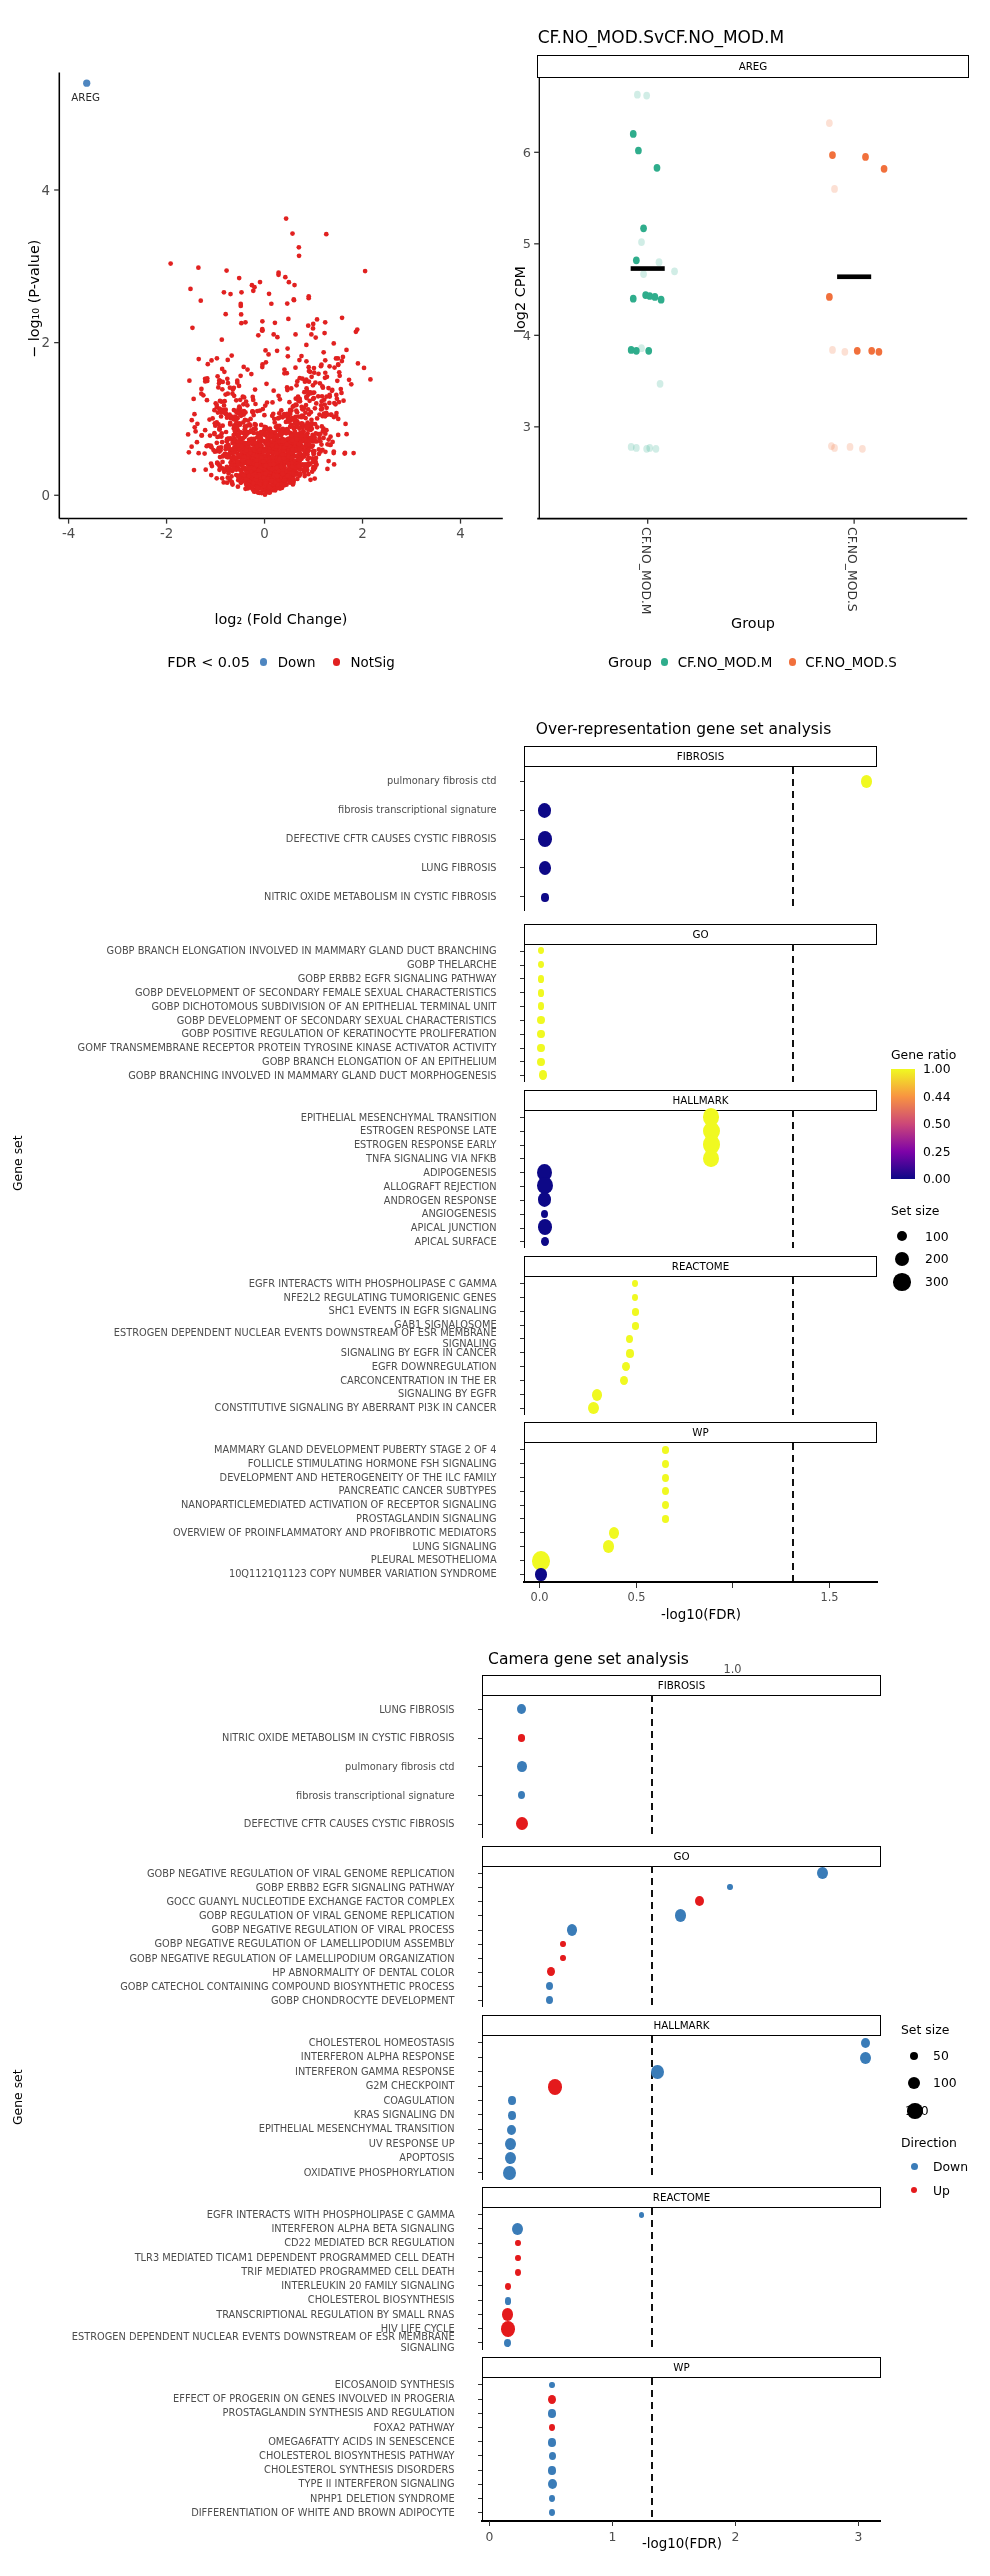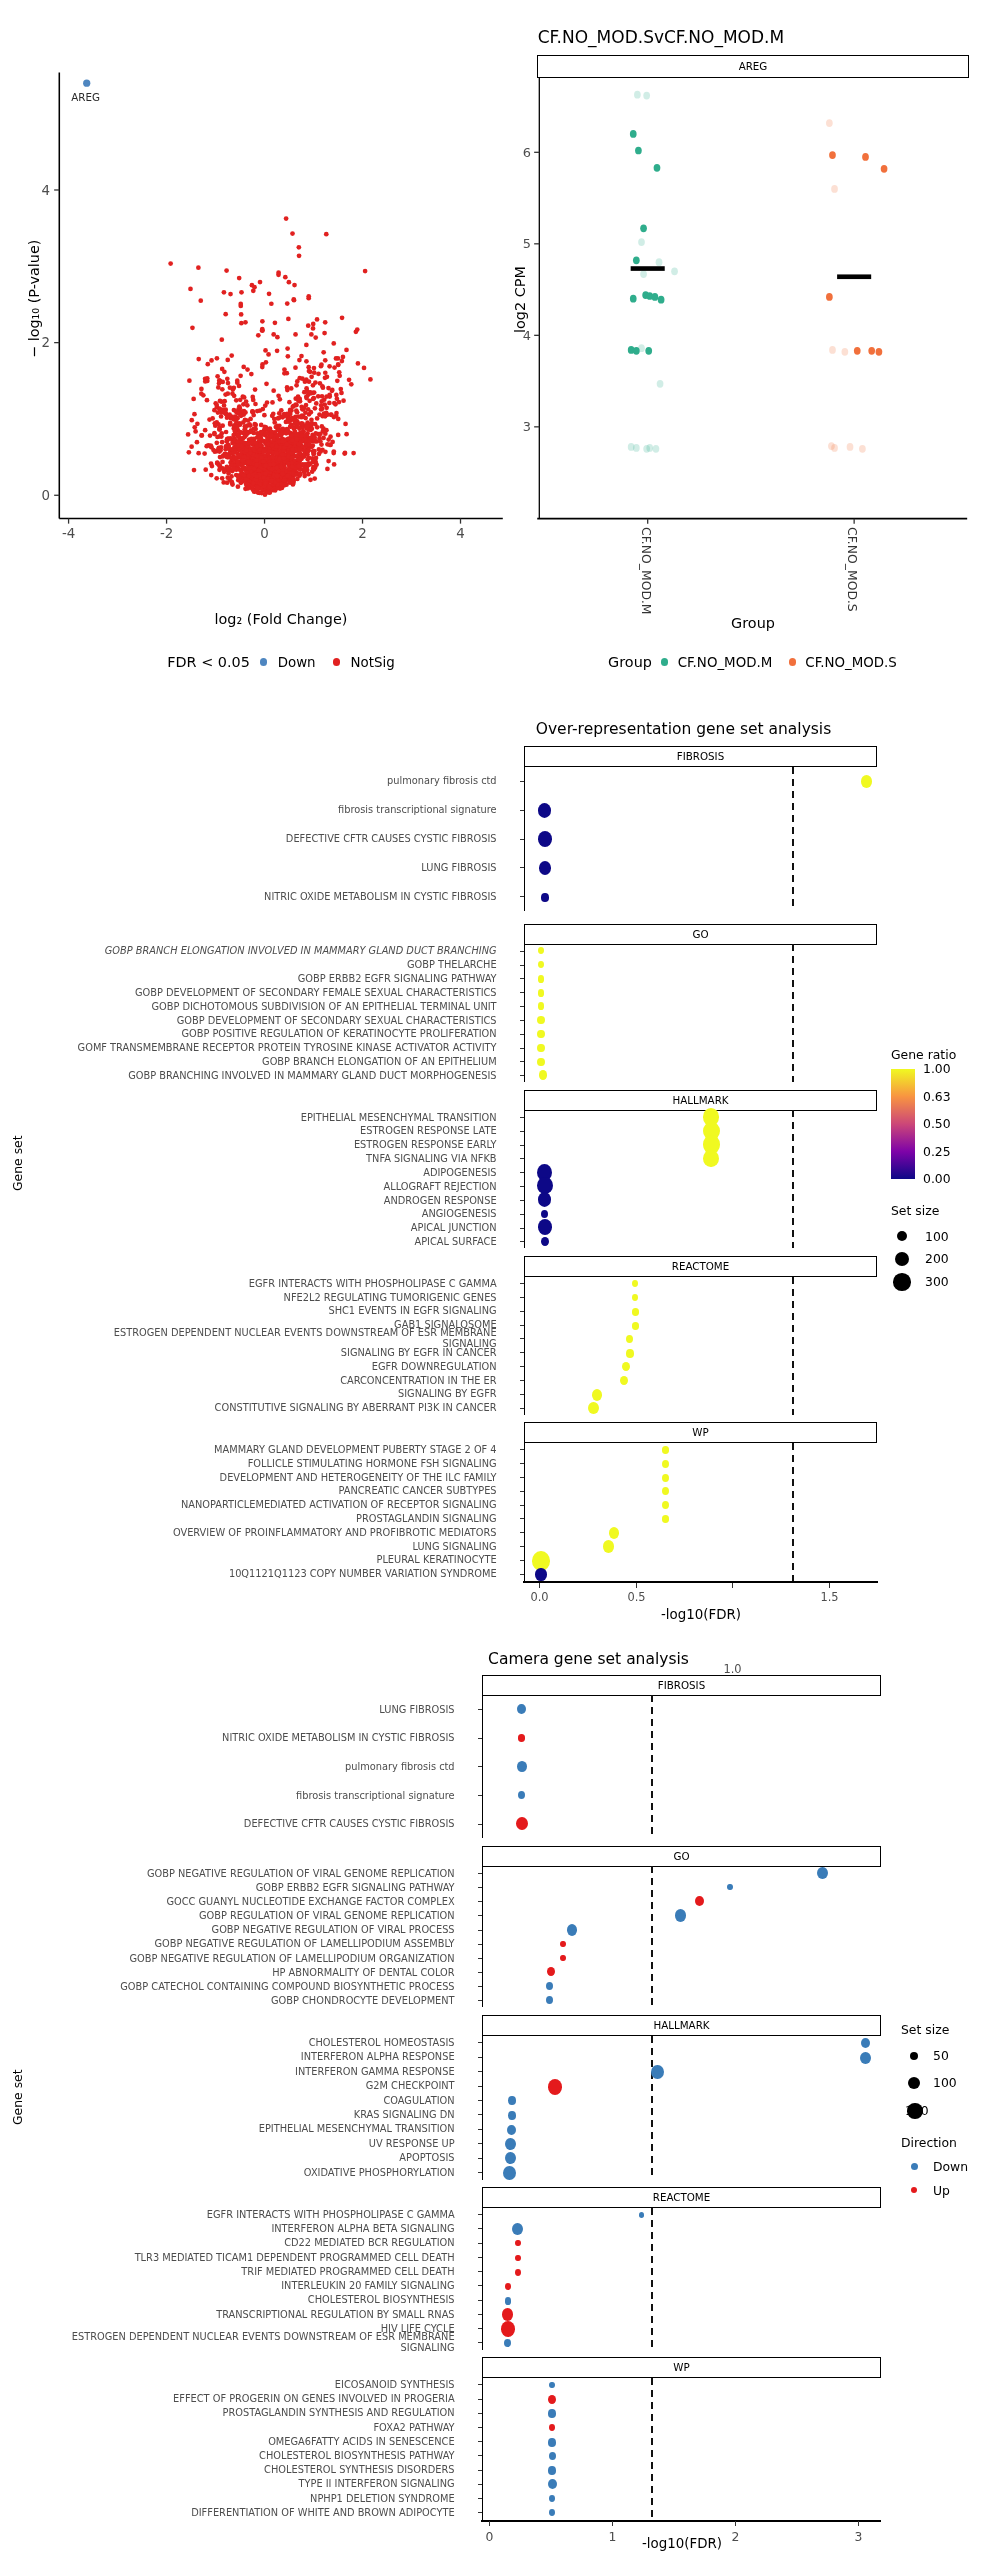--- a/index.html
+++ b/index.html
@@ -1866,21 +1866,21 @@
           <div style="position: absolute; border-radius: 50%; width: 6.7px; height: 7.5px; left: 12.6px; top: 31px; background: rgb(240, 249, 33);"></div>
           <div style="position: absolute; border-radius: 50%; width: 6.7px; height: 7.5px; left: 12.6px; top: 45px; background: rgb(240, 249, 33);"></div>
           <div style="position: absolute; border-radius: 50%; width: 6.7px; height: 7.5px; left: 12.6px; top: 58px; background: rgb(240, 249, 33);"></div>
           <div style="position: absolute; border-radius: 50%; width: 7.2px; height: 8px; left: 12.4px; top: 72px; background: rgb(240, 249, 33);"></div>
           <div style="position: absolute; border-radius: 50%; width: 7.2px; height: 8px; left: 12.4px; top: 86px; background: rgb(240, 249, 33);"></div>
           <div style="position: absolute; border-radius: 50%; width: 7.2px; height: 8px; left: 12.4px; top: 100px; background: rgb(240, 249, 33);"></div>
           <div style="position: absolute; border-radius: 50%; width: 7.2px; height: 8px; left: 12.4px; top: 114px; background: rgb(240, 249, 33);"></div>
           <div style="position: absolute; border-radius: 50%; width: 8.8px; height: 9.8px; left: 13.5px; top: 126px; background: rgb(240, 249, 33);"></div>
         </div>
         <div style="position: absolute; left: 520px; top: 951px; width: 4.1px; height: 1.3px; background: rgb(51, 51, 51);"></div>
-        <div style="position: absolute; left: 20.6px; top: 939px; width: 476px; height: 24px; display: flex; align-items: center; justify-content: flex-end; font-size: 9.8px; color: rgb(77, 77, 77); white-space: pre-line; text-align: right; line-height: 10.8px; font-style: italic;">GOBP BRANCH ELONGATION INVOLVED IN MAMMARY GLAND DUCT BRANCHING</div>
+        <div style="position: absolute; left: 20.6px; top: 939px; width: 476px; height: 24px; display: flex; align-items: center; justify-content: flex-end; font-size: 9.8px; color: rgb(77, 77, 77); white-space: pre-line; text-align: right; line-height: 10.8px;">GOBP BRANCH ELONGATION INVOLVED IN MAMMARY GLAND DUCT BRANCHING</div>
         <div style="position: absolute; left: 520px; top: 965px; width: 4.1px; height: 1.3px; background: rgb(51, 51, 51);"></div>
         <div style="position: absolute; left: 20.6px; top: 953px; width: 476px; height: 24px; display: flex; align-items: center; justify-content: flex-end; font-size: 9.8px; color: rgb(77, 77, 77); white-space: pre-line; text-align: right; line-height: 10.8px;">GOBP THELARCHE</div>
         <div style="position: absolute; left: 520px; top: 978px; width: 4.1px; height: 1.3px; background: rgb(51, 51, 51);"></div>
         <div style="position: absolute; left: 20.6px; top: 967px; width: 476px; height: 24px; display: flex; align-items: center; justify-content: flex-end; font-size: 9.8px; color: rgb(77, 77, 77); white-space: pre-line; text-align: right; line-height: 10.8px;">GOBP ERBB2 EGFR SIGNALING PATHWAY</div>
         <div style="position: absolute; left: 520px; top: 992px; width: 4.1px; height: 1.3px; background: rgb(51, 51, 51);"></div>
         <div style="position: absolute; left: 20.6px; top: 981px; width: 476px; height: 24px; display: flex; align-items: center; justify-content: flex-end; font-size: 9.8px; color: rgb(77, 77, 77); white-space: pre-line; text-align: right; line-height: 10.8px;">GOBP DEVELOPMENT OF SECONDARY FEMALE SEXUAL CHARACTERISTICS</div>
         <div style="position: absolute; left: 520px; top: 1006px; width: 4.1px; height: 1.3px; background: rgb(51, 51, 51);"></div>
         <div style="position: absolute; left: 20.6px; top: 995px; width: 476px; height: 24px; display: flex; align-items: center; justify-content: flex-end; font-size: 9.8px; color: rgb(77, 77, 77); white-space: pre-line; text-align: right; line-height: 10.8px;">GOBP DICHOTOMOUS SUBDIVISION OF AN EPITHELIAL TERMINAL UNIT</div>
         <div style="position: absolute; left: 520px; top: 1020px; width: 4.1px; height: 1.3px; background: rgb(51, 51, 51);"></div>
         <div style="position: absolute; left: 20.6px; top: 1009px; width: 476px; height: 24px; display: flex; align-items: center; justify-content: flex-end; font-size: 9.8px; color: rgb(77, 77, 77); white-space: pre-line; text-align: right; line-height: 10.8px;">GOBP DEVELOPMENT OF SECONDARY SEXUAL CHARACTERISTICS</div>
@@ -1991,39 +1991,39 @@
         <div style="position: absolute; left: 20.6px; top: 1479px; width: 476px; height: 24px; display: flex; align-items: center; justify-content: flex-end; font-size: 9.8px; color: rgb(77, 77, 77); white-space: pre-line; text-align: right; line-height: 10.8px;">PANCREATIC CANCER SUBTYPES</div>
         <div style="position: absolute; left: 520px; top: 1505px; width: 4.1px; height: 1.3px; background: rgb(51, 51, 51);"></div>
         <div style="position: absolute; left: 20.6px; top: 1493px; width: 476px; height: 24px; display: flex; align-items: center; justify-content: flex-end; font-size: 9.8px; color: rgb(77, 77, 77); white-space: pre-line; text-align: right; line-height: 10.8px;">NANOPARTICLEMEDIATED ACTIVATION OF RECEPTOR SIGNALING</div>
         <div style="position: absolute; left: 520px; top: 1518px; width: 4.1px; height: 1.3px; background: rgb(51, 51, 51);"></div>
         <div style="position: absolute; left: 20.6px; top: 1507px; width: 476px; height: 24px; display: flex; align-items: center; justify-content: flex-end; font-size: 9.8px; color: rgb(77, 77, 77); white-space: pre-line; text-align: right; line-height: 10.8px;">PROSTAGLANDIN SIGNALING</div>
         <div style="position: absolute; left: 520px; top: 1532px; width: 4.1px; height: 1.3px; background: rgb(51, 51, 51);"></div>
         <div style="position: absolute; left: 20.6px; top: 1521px; width: 476px; height: 24px; display: flex; align-items: center; justify-content: flex-end; font-size: 9.8px; color: rgb(77, 77, 77); white-space: pre-line; text-align: right; line-height: 10.8px;">OVERVIEW OF PROINFLAMMATORY AND PROFIBROTIC MEDIATORS</div>
         <div style="position: absolute; left: 520px; top: 1546px; width: 4.1px; height: 1.3px; background: rgb(51, 51, 51);"></div>
         <div style="position: absolute; left: 20.6px; top: 1535px; width: 476px; height: 24px; display: flex; align-items: center; justify-content: flex-end; font-size: 9.8px; color: rgb(77, 77, 77); white-space: pre-line; text-align: right; line-height: 10.8px;">LUNG SIGNALING</div>
         <div style="position: absolute; left: 520px; top: 1560px; width: 4.1px; height: 1.3px; background: rgb(51, 51, 51);"></div>
-        <div style="position: absolute; left: 20.6px; top: 1548px; width: 476px; height: 24px; display: flex; align-items: center; justify-content: flex-end; font-size: 9.8px; color: rgb(77, 77, 77); white-space: pre-line; text-align: right; line-height: 10.8px;">PLEURAL KERATINOCYTE</div>
+        <div style="position: absolute; left: 20.6px; top: 1548px; width: 476px; height: 24px; display: flex; align-items: center; justify-content: flex-end; font-size: 9.8px; color: rgb(77, 77, 77); white-space: pre-line; text-align: right; line-height: 10.8px;">PLEURAL MESOTHELIOMA</div>
         <div style="position: absolute; left: 520px; top: 1574px; width: 4.1px; height: 1.3px; background: rgb(51, 51, 51);"></div>
         <div style="position: absolute; left: 20.6px; top: 1562px; width: 476px; height: 24px; display: flex; align-items: center; justify-content: flex-end; font-size: 9.8px; color: rgb(77, 77, 77); white-space: pre-line; text-align: right; line-height: 10.8px;">10Q1121Q1123 COPY NUMBER VARIATION SYNDROME</div>
         <div style="position: absolute; left: 523px; top: 1581px; width: 355px; height: 1.5px; background: rgb(0, 0, 0);"></div>
         <div style="position: absolute; left: 539px; top: 1583px; width: 1.3px; height: 4.6px; background: rgb(51, 51, 51);"></div>
         <div style="position: absolute; left: 519px; top: 1590px; width: 41px; text-align: center; font-size: 11.4px; color: rgb(77, 77, 77);">0.0</div>
         <div style="position: absolute; left: 636px; top: 1583px; width: 1.3px; height: 4.6px; background: rgb(51, 51, 51);"></div>
         <div style="position: absolute; left: 616px; top: 1590px; width: 41px; text-align: center; font-size: 11.4px; color: rgb(77, 77, 77);">0.5</div>
         <div style="position: absolute; left: 732px; top: 1583px; width: 1.3px; height: 4.6px; background: rgb(51, 51, 51);"></div>
         <div style="position: absolute; left: 712px; top: 1662px; width: 41px; text-align: center; font-size: 11.4px; color: rgb(77, 77, 77);">1.0</div>
         <div style="position: absolute; left: 829px; top: 1583px; width: 1.3px; height: 4.6px; background: rgb(51, 51, 51);"></div>
         <div style="position: absolute; left: 809px; top: 1590px; width: 41px; text-align: center; font-size: 11.4px; color: rgb(77, 77, 77);">1.5</div>
       </div>
 
     <div class="legend-title" style="left:891px;top:1047px;">Gene ratio</div>
     <div id="ora-colorbar" class="abs" style="left: 891px; top: 1069px; width: 24px; height: 110px; background: linear-gradient(rgb(240, 249, 33) 0%, rgb(248, 148, 65) 25%, rgb(204, 71, 120) 50%, rgb(126, 3, 168) 75%, rgb(13, 8, 135) 100%);"></div>
     <div id="ora-colorbar-ticks">
         <div style="position: absolute; left: 923px; top: 1062px; height: 14.4px; line-height: 14.4px; font-size: 12.4px; color: rgb(0, 0, 0);">1.00</div>
-        <div style="position: absolute; left: 923px; top: 1090px; height: 14.4px; line-height: 14.4px; font-size: 12.4px; color: rgb(0, 0, 0);">0.63</div>
+        <div style="position: absolute; left: 923px; top: 1090px; height: 14.4px; line-height: 14.4px; font-size: 12.4px; color: rgb(0, 0, 0);">0.44</div>
         <div style="position: absolute; left: 923px; top: 1117px; height: 14.4px; line-height: 14.4px; font-size: 12.4px; color: rgb(0, 0, 0);">0.50</div>
         <div style="position: absolute; left: 923px; top: 1145px; height: 14.4px; line-height: 14.4px; font-size: 12.4px; color: rgb(0, 0, 0);">0.25</div>
         <div style="position: absolute; left: 923px; top: 1172px; height: 14.4px; line-height: 14.4px; font-size: 12.4px; color: rgb(0, 0, 0);">0.00</div>
       </div>
     <div class="legend-title" style="left:891px;top:1203px;">Set size</div>
     <div id="ora-size-legend">
         <div style="position: absolute; border-radius: 50%; background: rgb(0, 0, 0); width: 10.3px; height: 10.3px; left: 897px; top: 1231px;"></div>
         <div style="position: absolute; left: 925px; top: 1229px; height: 15.5px; line-height: 15.5px; font-size: 12.4px; color: rgb(0, 0, 0);">100</div>
         <div style="position: absolute; border-radius: 50%; background: rgb(0, 0, 0); width: 14px; height: 14px; left: 895px; top: 1252px;"></div>
         <div style="position: absolute; left: 925px; top: 1251px; height: 15.5px; line-height: 15.5px; font-size: 12.4px; color: rgb(0, 0, 0);">200</div>

